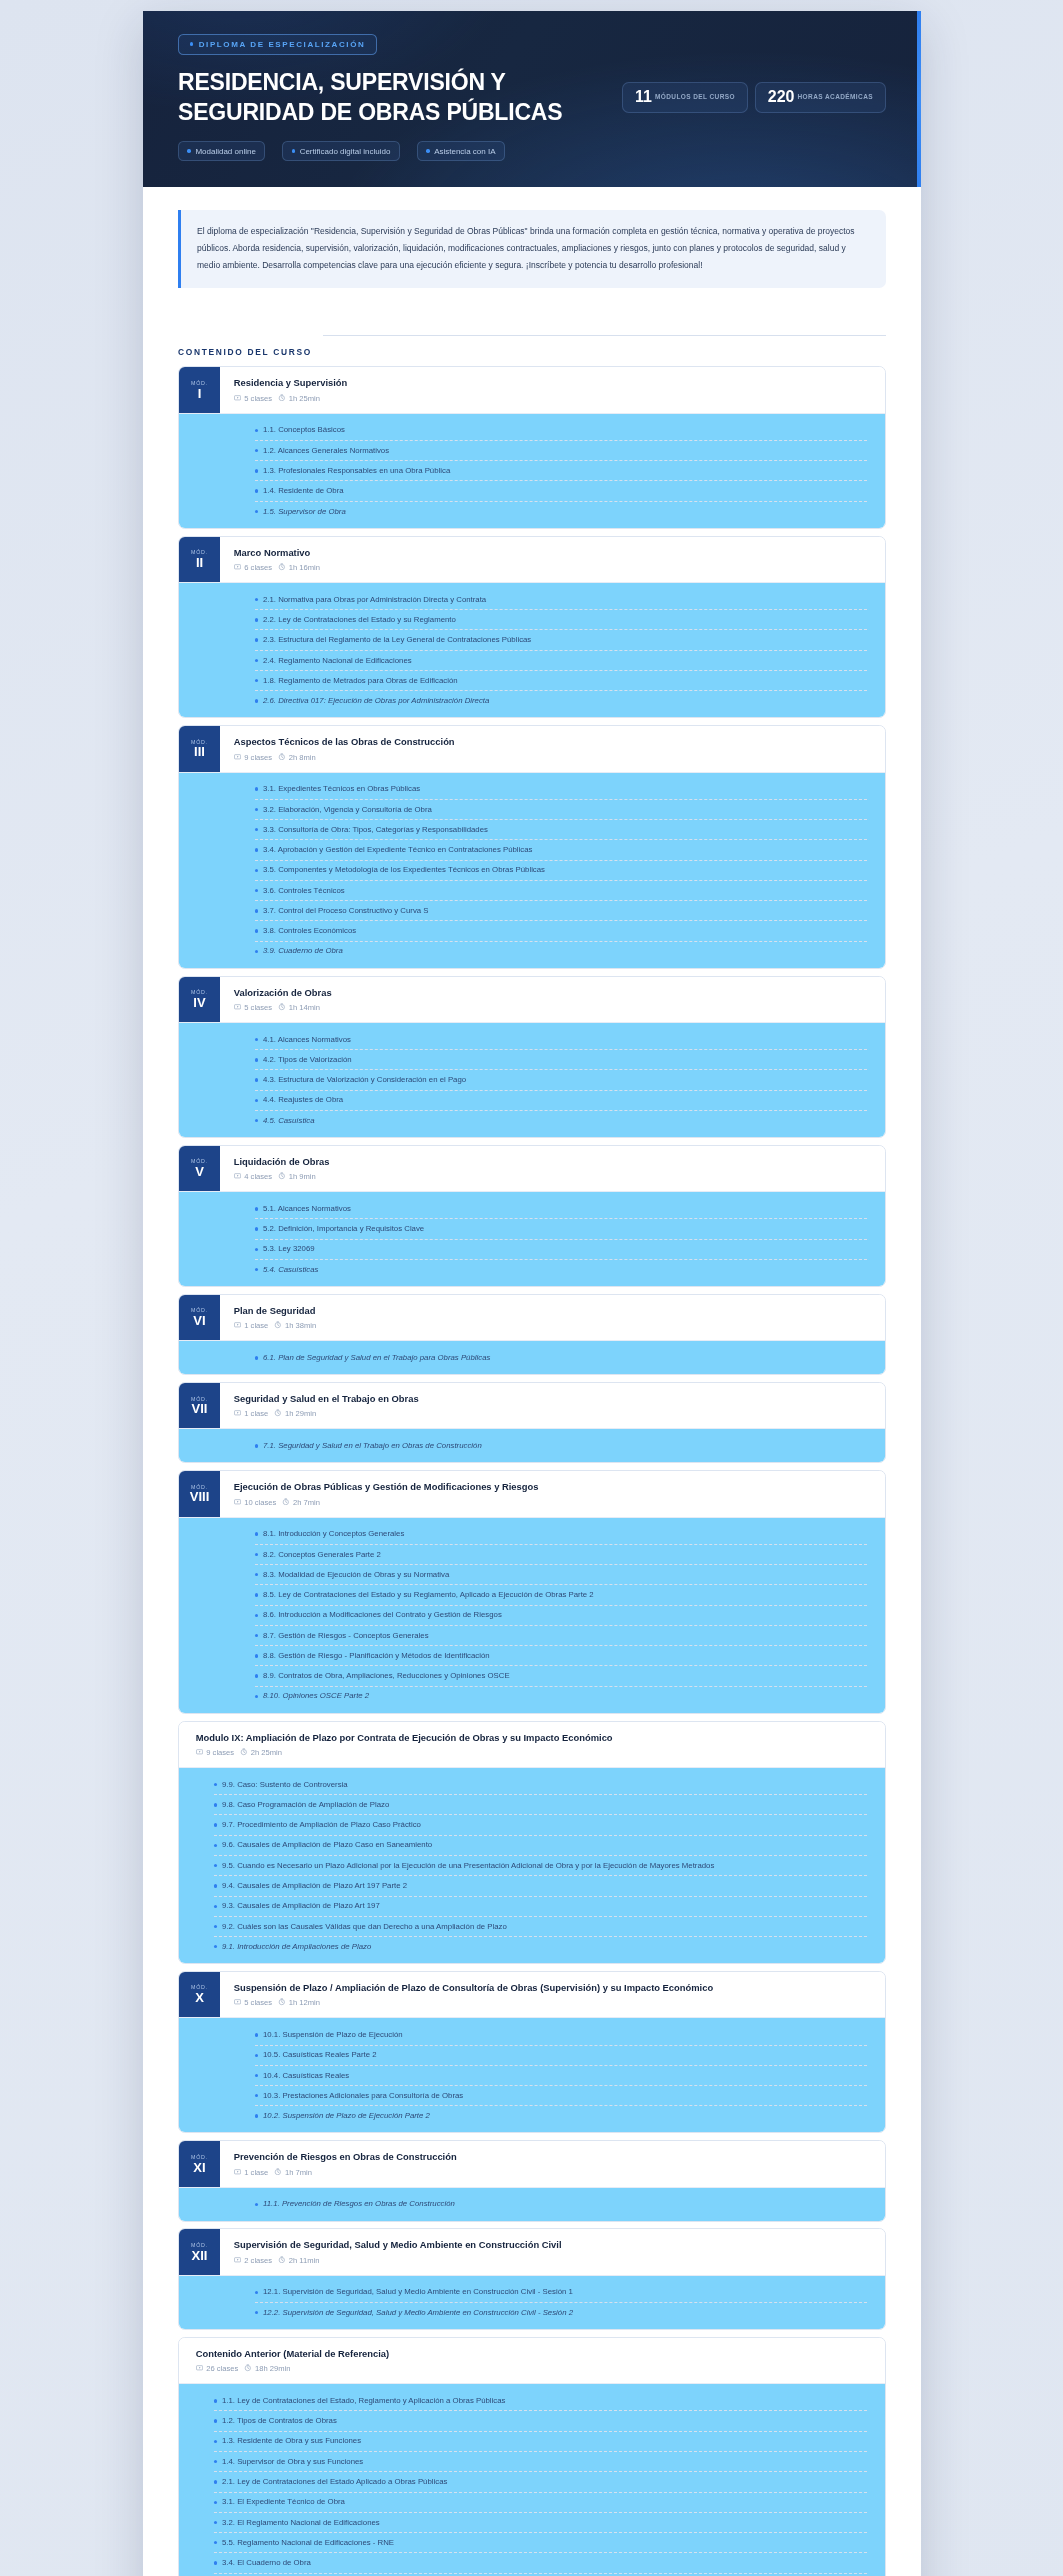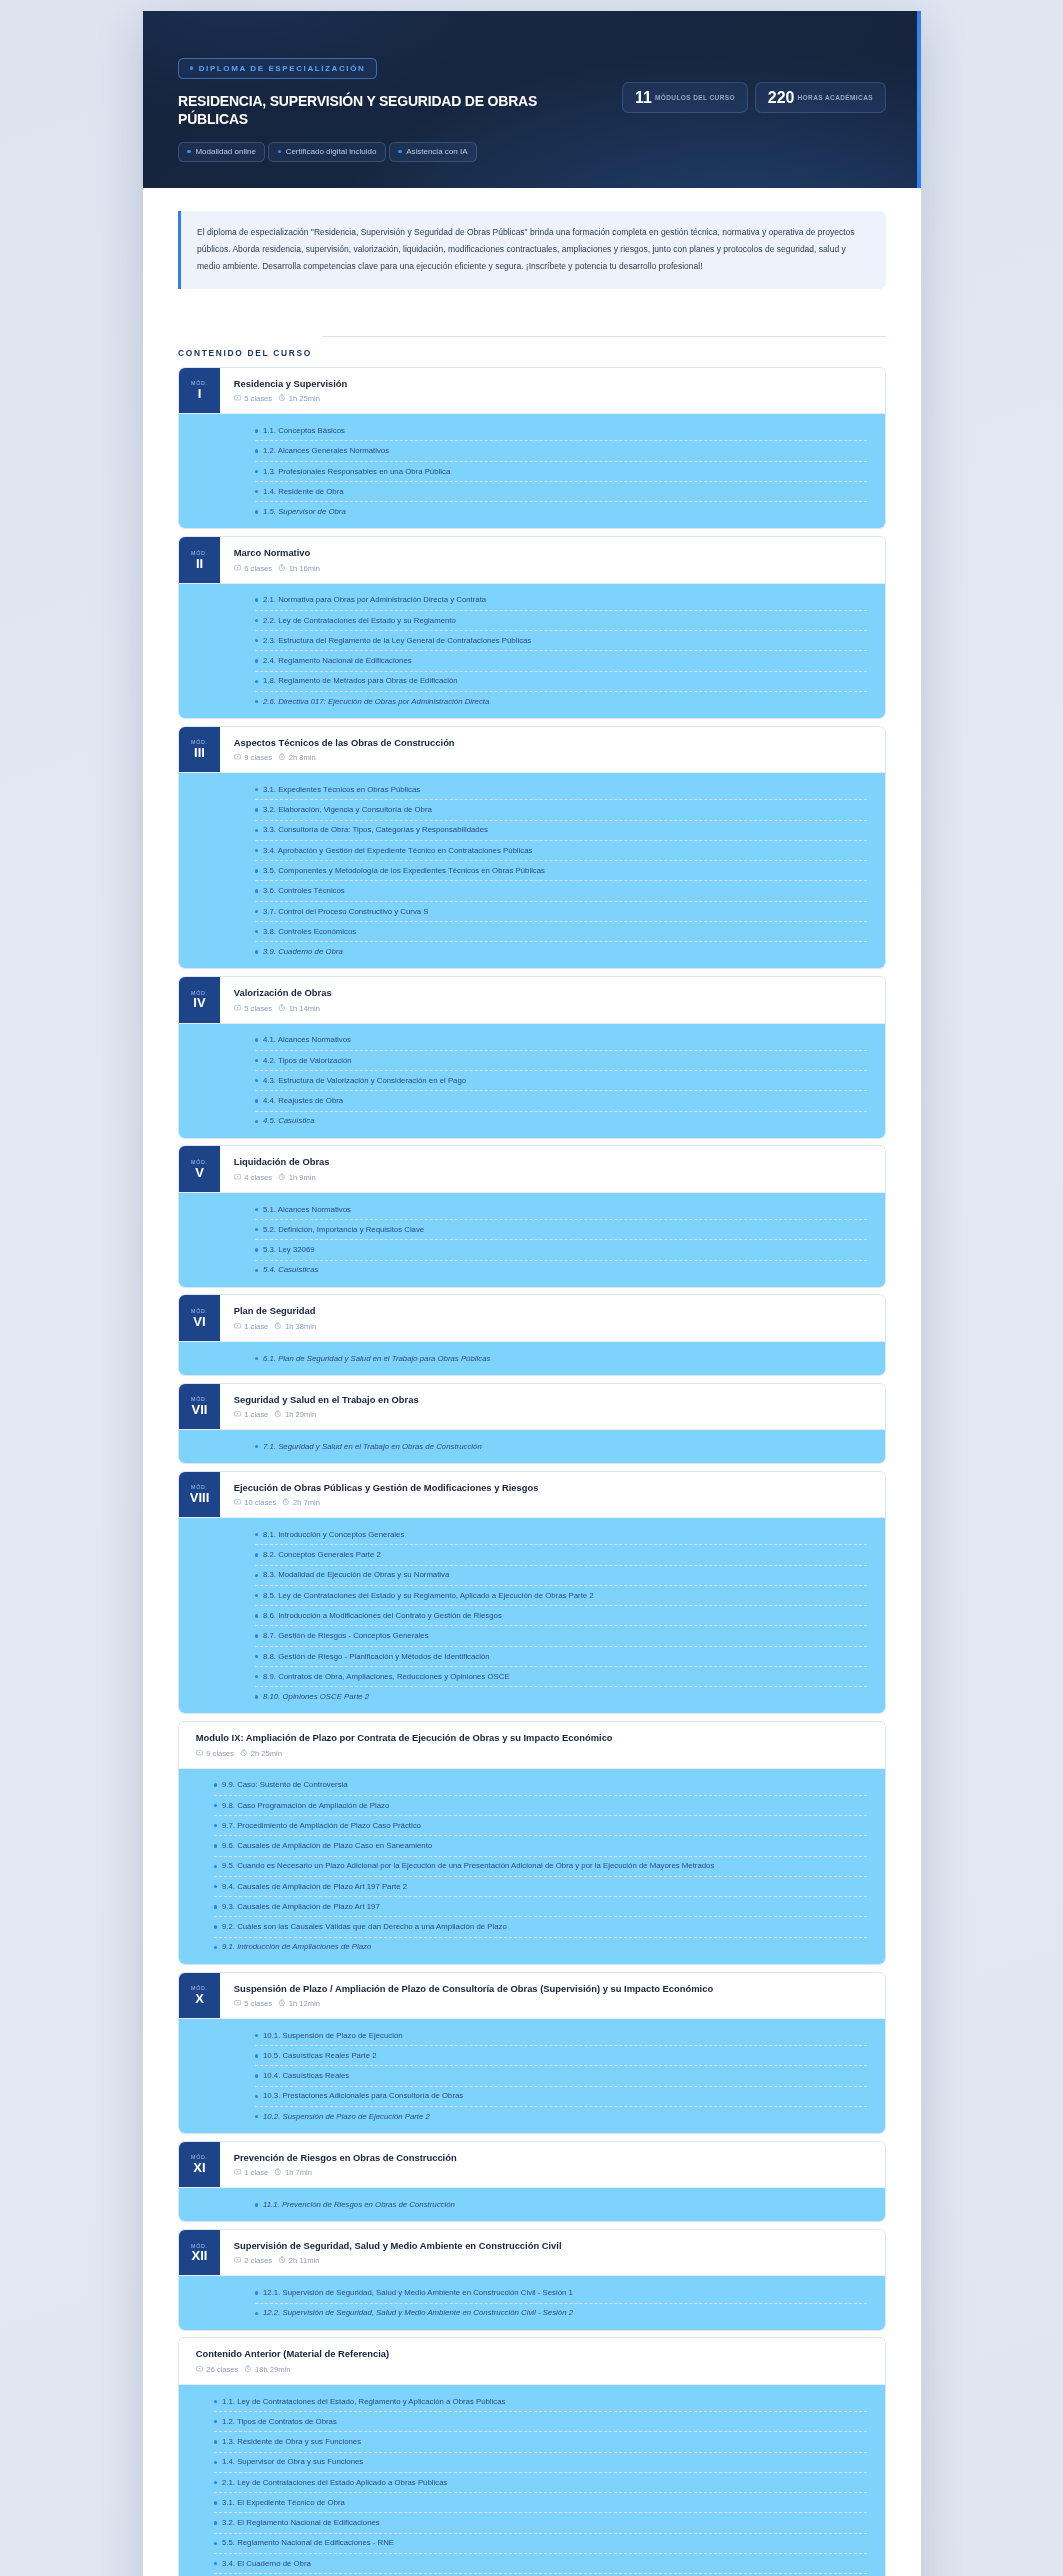--- a/index.html
+++ b/index.html
@@ -34,48 +34,48 @@
     align-items: center;
     gap: 20px;
   }
   .hero::after {
     content: "";
     position: absolute;
     right: 0; top: 0; bottom: 0;
     width: 3.8px;
     background: linear-gradient(180deg, #2f7ff0 0%, #3e8ef7 50%, #2f7ff0 100%);
   }
-  .hero-left { flex: 1 1 auto; min-width: 0; margin-top: 24px; }
+  .hero-left { flex: 1 1 auto; min-width: 0; }
   .eyebrow {
     display: inline-flex;
     align-items: center;
     gap: 5.3px;
     border: 0.8px solid rgba(96,160,240,.55);
     border-radius: 5.3px;
     padding: 5.3px 10.6px;
     color: #58a4f5;
     font-size: 8px;
     font-weight: bold;
     letter-spacing: 1.6px;
     background: rgba(44,98,180,.13);
   }
   .eyebrow .dot {
     width: 3.8px; height: 3.8px; border-radius: 50%;
     background: #3b8ef5; display: inline-block;
   }
   .hero-title {
     color: #ffffff;
-    font-size: 14px;
+    font-size: 23px;
     font-weight: bold;
     line-height: 1.30;
     letter-spacing: -0.2px;
     margin: 13px 0 13px 0;
     max-width: 456px;
   }
-  .tags { display: flex; gap: 3px; flex-wrap: wrap; }
+  .tags { display: flex; gap: 17px; flex-wrap: wrap; }
   .tag {
     display: inline-flex; align-items: center; gap: 4.6px;
     border: 0.8px solid rgba(120,160,215,.28);
     background: rgba(52,86,145,.22);
     border-radius: 5.3px;
     padding: 4.6px 8.4px;
     color: #b9cde8;
     font-size: 8px;
   }
   .tag .dot { width: 3.4px; height: 3.4px; border-radius: 50%; background: #3b8ef5; }

